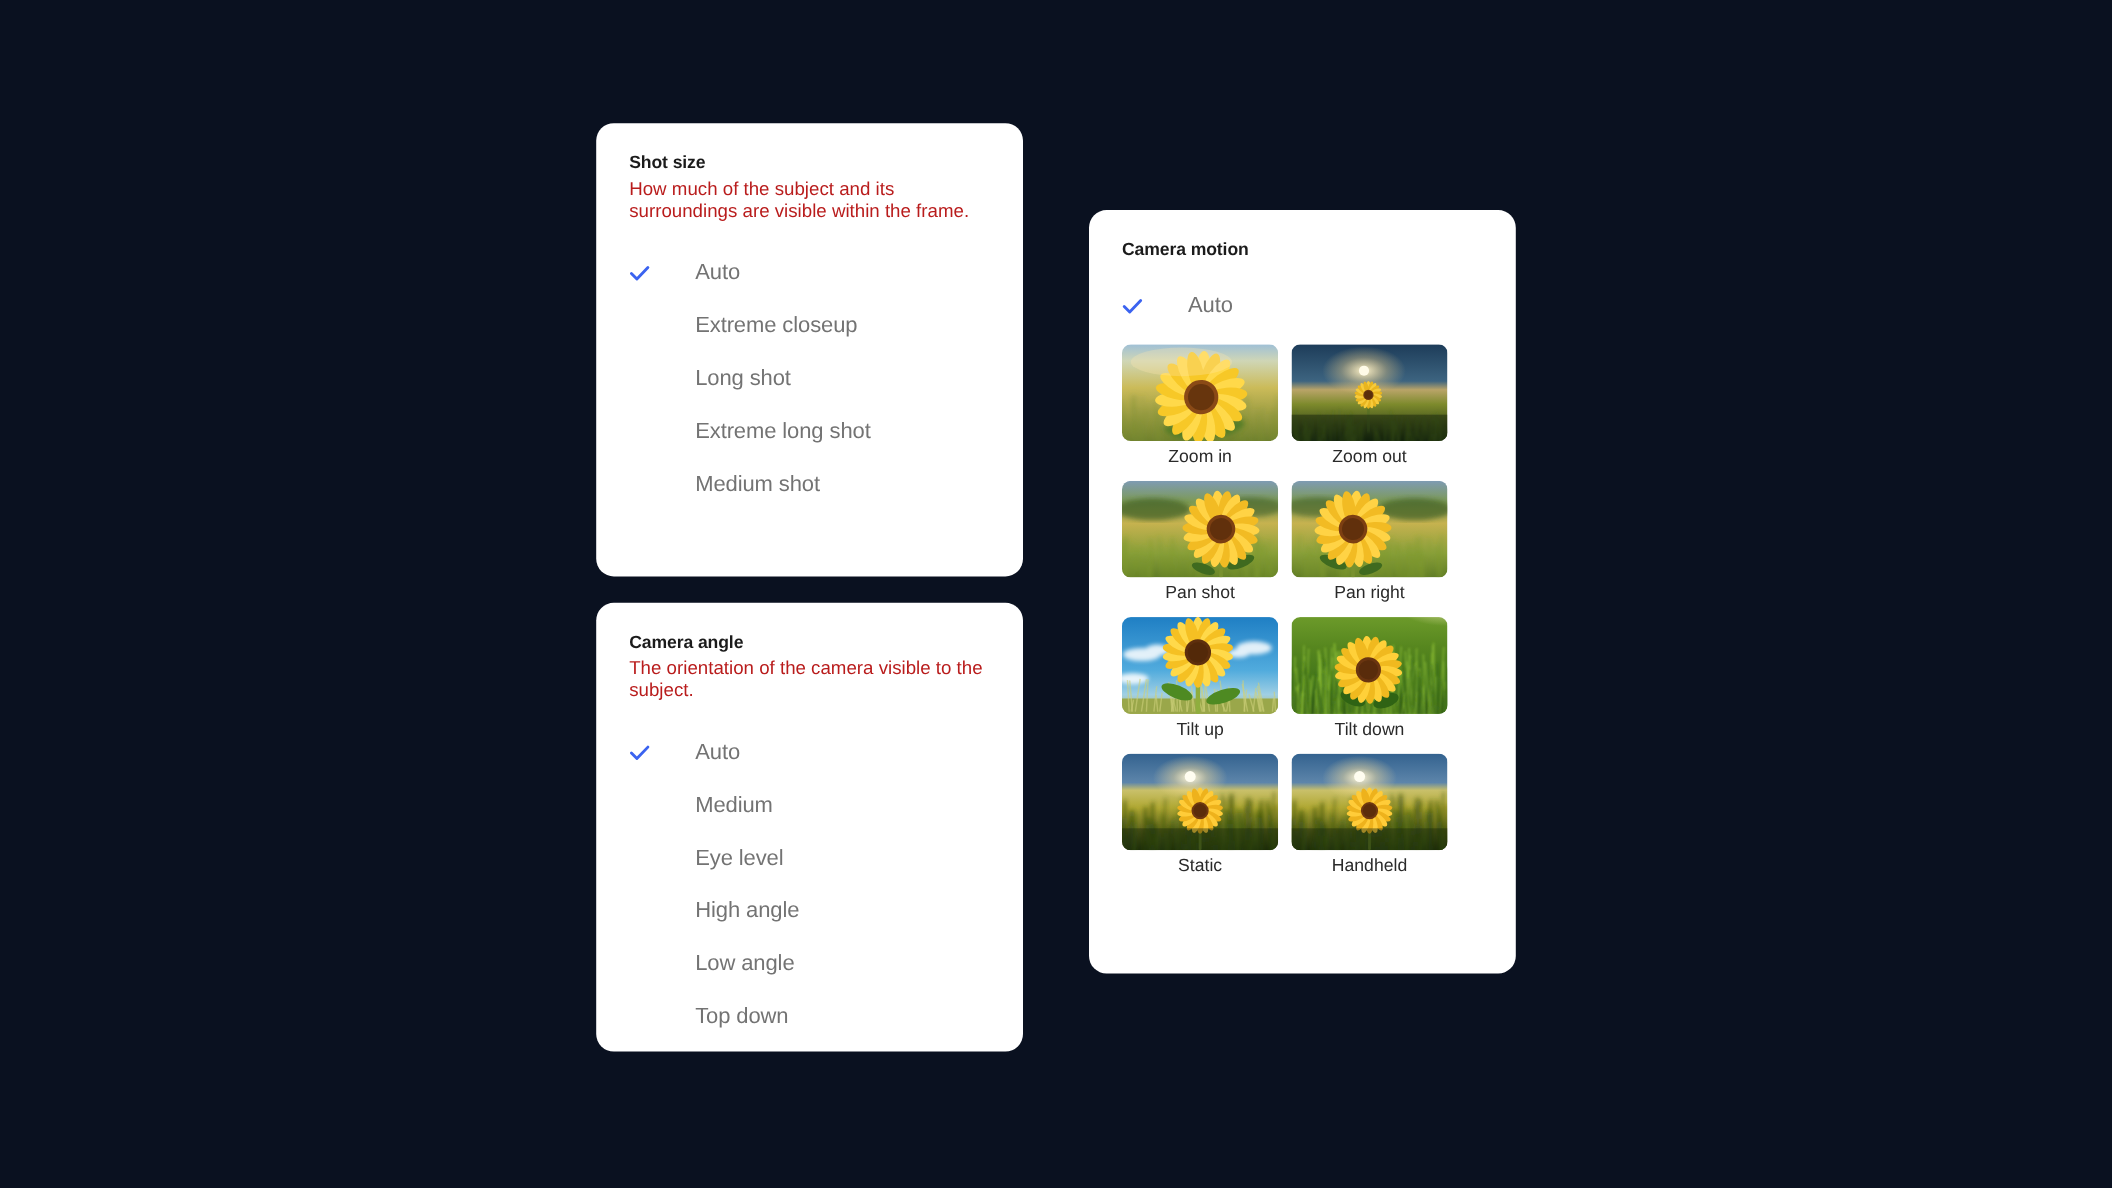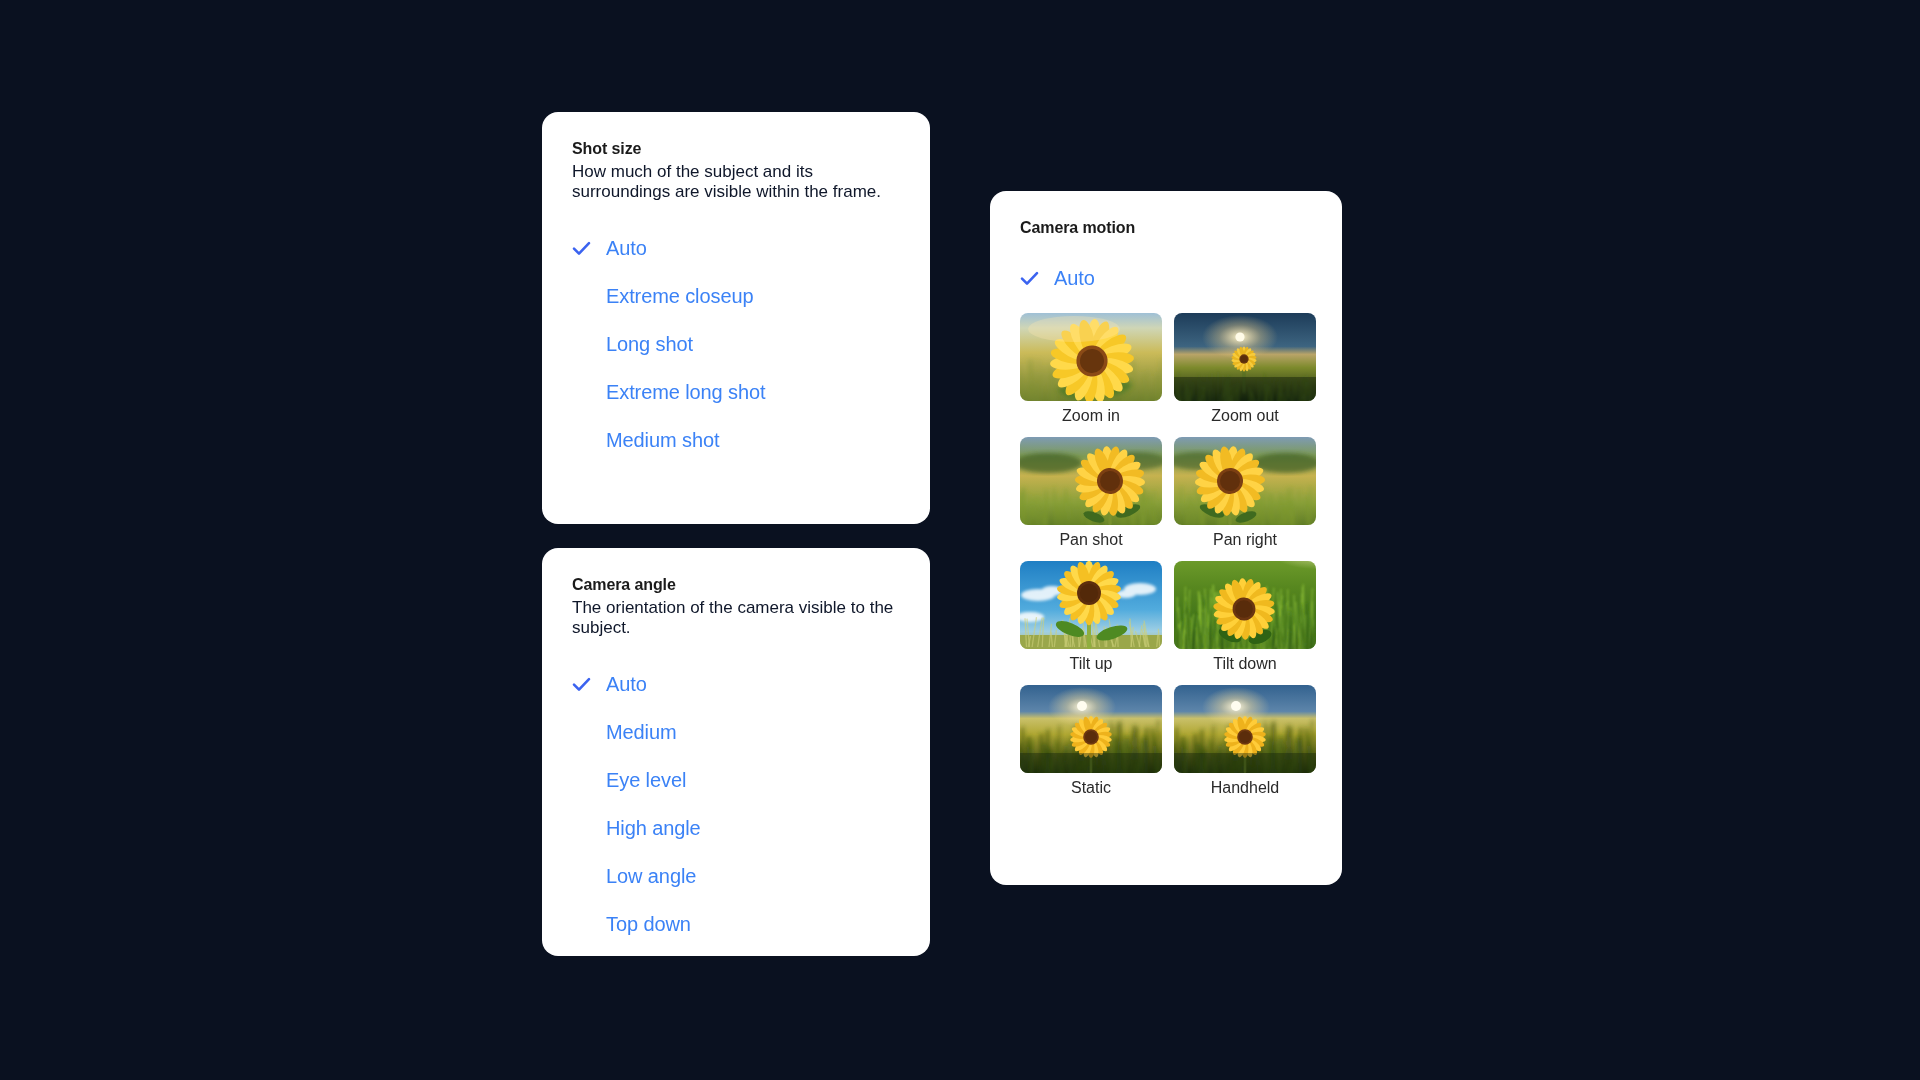--- a/index.html
+++ b/index.html
@@ -27,21 +27,21 @@
   .card-title {
     font-size: 16px;
     font-weight: bold;
     color: #1b1b1b;
     letter-spacing: -0.1px;
   }
 
   .card-desc {
     font-size: 17px;
     line-height: 1.18;
-    color: #0f172a;
+    color: #b91c1c;
     margin-top: 4px;
   }
 
   
   .option-list {
     margin-top: 22px;
   }
 
   .option-row {
     display: flex;
@@ -57,22 +57,23 @@
     align-items: center;
     color: #3b63f0;
   }
 
   .option-check svg { display: block; }
 
   .option-check.is-hidden { visibility: hidden; }
 
   .option-label {
     font-size: 20px;
-    color: #3b82f6;
+    color: #737373;
     letter-spacing: -0.1px;
+    margin-left: 26px;
   }
 
   
   .motion-check-row {
     display: flex;
     align-items: center;
     margin-top: 24px;
     height: 34px;
     cursor: pointer;
   }
@@ -204,21 +205,21 @@
         <span class="option-check is-hidden">
           <svg width="19" height="15" viewBox="0 0 19 15" fill="none" aria-hidden="true">
             <path d="M2 7.6 L7 12.6 L17 2.2" stroke="currentColor" stroke-width="2.6" stroke-linecap="round" stroke-linejoin="round"></path>
           </svg>
         </span>
         <span class="option-label">Top down</span>
       </div>
     </div>
 </div>
 
-<div class="card" id="card-camera-motion" style="left:990px; top:191px; width:352px; height:694px; padding:28px 30px 24px 30px;">
+<div class="card" id="card-camera-motion" style="left:990px; top:191px; width:388px; height:694px; padding:28px 30px 24px 30px;">
   <div class="card-title">Camera motion</div>
 
   <div class="motion-check-row">
     <span class="option-check">
       <svg width="19" height="15" viewBox="0 0 19 15" fill="none" aria-hidden="true">
         <path d="M2 7.6 L7 12.6 L17 2.2" stroke="currentColor" stroke-width="2.6" stroke-linecap="round" stroke-linejoin="round"></path>
       </svg>
     </span>
     <span class="option-label">Auto</span>
   </div>

